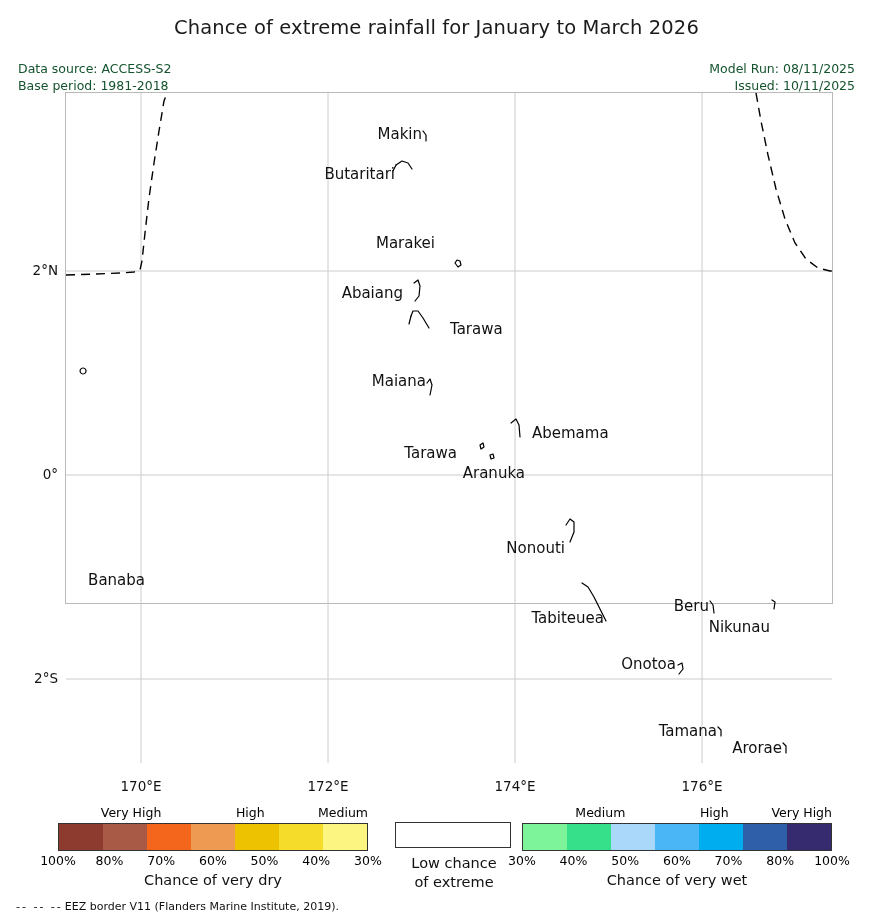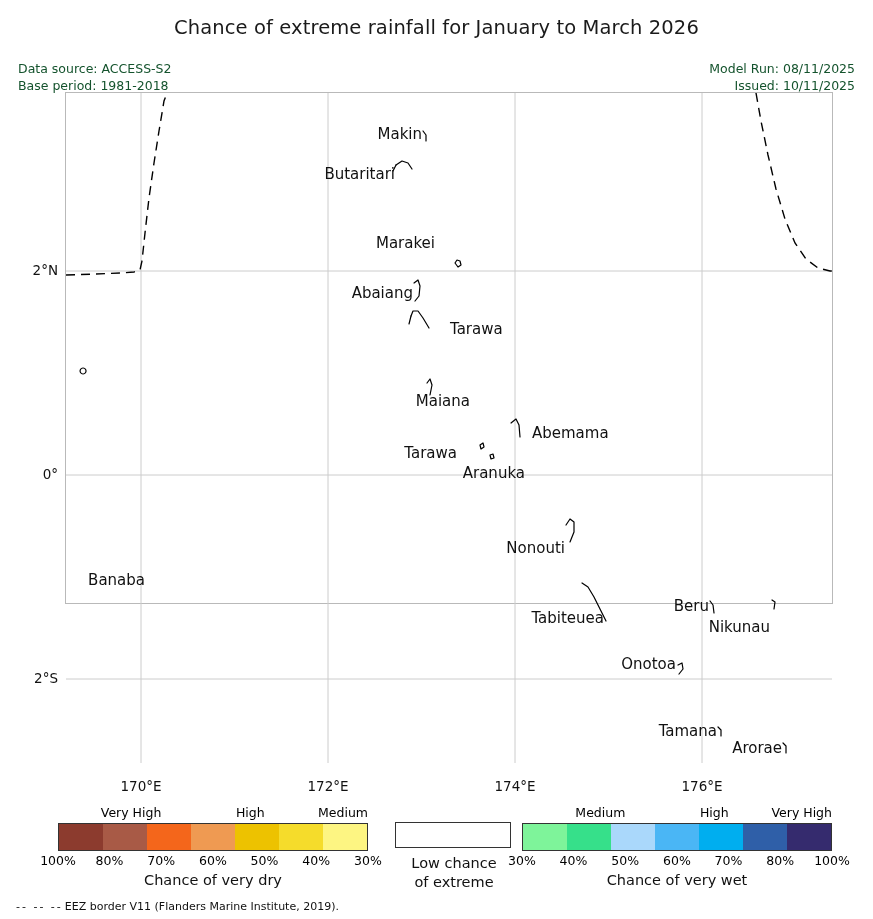--- a/index.html
+++ b/index.html
@@ -253,23 +253,23 @@
 
         <path class="coast" d="M652,634 l3,3 0,6"></path>
 
         <path class="coast" d="M717,650 l3,3 0,7"></path>
       </g>
     </svg>
 
     <div class="island-label" style="left:356px; top:41px;">Makin</div>
     <div class="island-label" style="left:329px; top:81px;">Butaritari</div>
     <div class="island-label" style="left:369px; top:150px;">Marakei</div>
-    <div class="island-label" style="left:347px; top:200px;">Abaiang</div>
+    <div class="island-label" style="left:337px; top:200px;">Abaiang</div>
     <div class="island-label right" style="left:384px; top:236px;">Tarawa</div>
-    <div class="island-label" style="left:360px; top:308px;margin-left:44px;">Maiana</div>
+    <div class="island-label" style="left:360px; top:288px;">Maiana</div>
     <div class="island-label right" style="left:466px; top:340px;">Abemama</div>
     <div class="island-label" style="left:391px; top:360px;">Tarawa</div>
     <div class="island-label" style="left:459px; top:380px;">Aranuka</div>
     <div class="island-label" style="left:499px; top:455px;">Nonouti</div>
     <div class="island-label" style="left:79px; top:487px;">Banaba</div>
     <div class="island-label" style="left:538px; top:525px;">Tabiteuea</div>
     <div class="island-label" style="left:643px; top:513px;">Beru</div>
     <div class="island-label" style="left:704px; top:534px;">Nikunau</div>
     <div class="island-label" style="left:610px; top:571px;">Onotoa</div>
     <div class="island-label" style="left:651px; top:638px;">Tamana</div>

